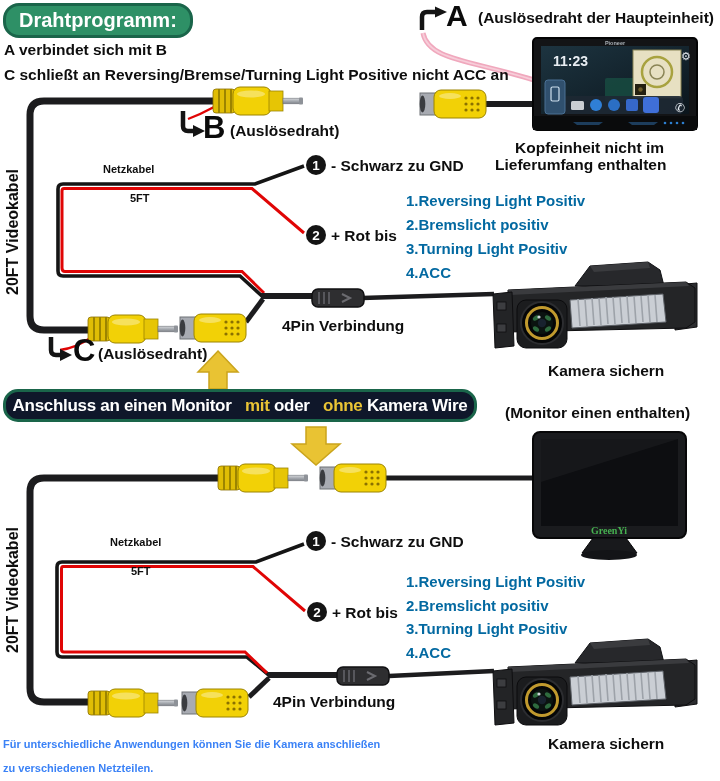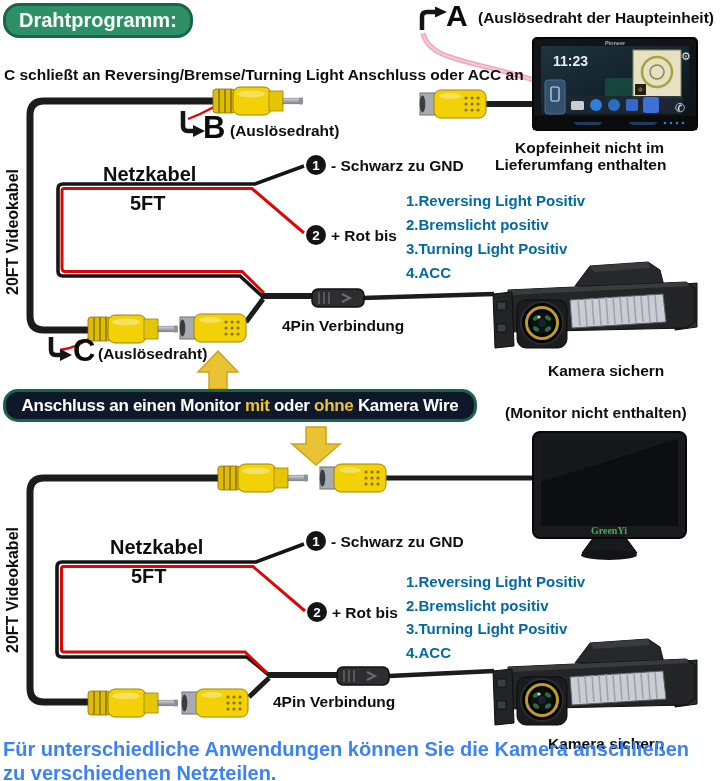--- a/index.html
+++ b/index.html
@@ -1,31 +1,31 @@
 <!DOCTYPE html>
 <html><head>
 <meta charset="utf-8">
 <style>
   html,body{margin:0;padding:0;background:#fff;}
   .stage{position:relative;width:720px;height:781px;background:#ffffff;
          font-family:"Liberation Sans",sans-serif;overflow:hidden;}
   svg.art{position:absolute;left:0;top:0;}
   .lbl{position:absolute;font-weight:bold;color:#0e0e0e;white-space:nowrap;line-height:1.12;}
   .f15{font-size:15.5px;}
-  .f16{font-size:20px;}
+  .f16{font-size:11px;}
   .opt{font-size:15px;}
   .letter{position:absolute;font-weight:bold;color:#0b0b0b;line-height:1;}
   .badge{position:absolute;left:3px;top:3px;background:#2e9066;border:3px solid #1a654a;
          border-radius:16px;padding:3px 13px;color:#fff;font-weight:bold;font-size:20px;
          white-space:nowrap;}
   .banner{position:absolute;left:3px;top:389px;width:468px;height:27px;background:#0f172a;
           border:3px solid #1a654a;border-radius:15px;display:flex;align-items:center;
           justify-content:center;font-weight:bold;font-size:17px;letter-spacing:-0.3px;
           color:#fff;white-space:pre;}
-  .banner .hl{color:#eac435;}
+  .banner .hl{color:#eac435;margin-left:9px;}
   .numcircle{position:absolute;width:20px;height:20px;border-radius:50%;background:#141414;
              color:#fff;font-size:13.5px;font-weight:bold;display:flex;align-items:center;
              justify-content:center;}
   .vert{position:absolute;width:160px;height:18px;line-height:18px;text-align:center;
         transform:rotate(-90deg);font-weight:bold;font-size:16px;color:#0e0e0e;white-space:nowrap;}
   .optlist{position:absolute;left:406px;font-weight:bold;color:#0369a1;}
   .optlist div{white-space:nowrap;}
   .footer{color:#3b82f6;}
   .caption-center{text-align:left;}
 </style>
@@ -214,21 +214,22 @@
         <use href="#monitor"></use>
         <text x="76" y="102" text-anchor="middle" font-size="10" font-weight="bold" fill="#46b050" font-family="Liberation Serif, serif">GreenYi</text>
       </g>
       <g transform="translate(490,637)">
         <use href="#camera"></use>
       </g>
     </g>
   </svg>
 
   <div class="badge">Drahtprogramm:</div>
-  <div class="lbl f15" style="left:4px;top:66px;">C schließt an Reversing/Bremse/Turning Light Anschluss oder ACC an</div>
+  <div class="lbl f15" style="left:4px;top:41px;">A verbindet sich mit B</div>
+  <div class="lbl f15" style="left:4px;top:66px;">C schließt an Reversing/Bremse/Turning Light Positive nicht ACC an</div>
 
   <div class="letter" style="left:446px;top:1px;font-size:30px;">A</div>
   <div class="lbl f15" style="left:478px;top:9px;">(Auslösedraht der Haupteinheit)</div>
 
   <div class="lbl f15 caption-center" style="left:515px;top:139px;width:200px;">Kopfeinheit nicht im</div>
   <div class="lbl f15 caption-center" style="left:495px;top:156px;width:200px;">Lieferumfang enthalten</div>
 
   <div class="vert" style="left:-67px;top:223px;">20FT Videokabel</div>
   <div class="lbl f16" style="left:103px;top:163px;">Netzkabel</div>
   <div class="lbl f16" style="left:130px;top:192px;">5FT</div>
@@ -245,21 +246,21 @@
   <div class="lbl f15" style="left:282px;top:317px;">4Pin Verbindung</div>
   <div class="letter" style="left:203px;top:112px;font-size:31px;">B</div>
   <div class="lbl f15" style="left:230px;top:122px;">(Auslösedraht)</div>
   <div class="letter" style="left:73px;top:335px;font-size:31px;">C</div>
   <div class="lbl f15" style="left:98px;top:345px;">(Auslösedraht)</div>
   <div class="lbl f15" style="left:548px;top:362px;">Kamera sichern</div>
 
   <div class="banner">
     <span>Anschluss an einen Monitor </span><span class="hl">mit</span><span> oder </span><span class="hl">ohne</span><span> Kamera Wire</span>
   </div>
-  <div class="lbl f15" style="left:505px;top:404px;">(Monitor nicht enthalten)</div>
+  <div class="lbl f15" style="left:505px;top:404px;">(Monitor einen enthalten)</div>
 
   <div class="vert" style="left:-67px;top:581px;">20FT Videokabel</div>
   <div class="lbl f16" style="left:110px;top:536px;">Netzkabel</div>
   <div class="lbl f16" style="left:131px;top:565px;">5FT</div>
   <div class="numcircle" style="left:306px;top:531px;">1</div>
   <div class="lbl f15" style="left:331px;top:533px;">- Schwarz zu GND</div>
   <div class="numcircle" style="left:307px;top:602px;">2</div>
   <div class="lbl f15" style="left:332px;top:604px;">+ Rot bis</div>
   <div class="optlist opt" style="top:570px;line-height:23.5px;">
     <div>1.Reversing Light Positiv</div>

